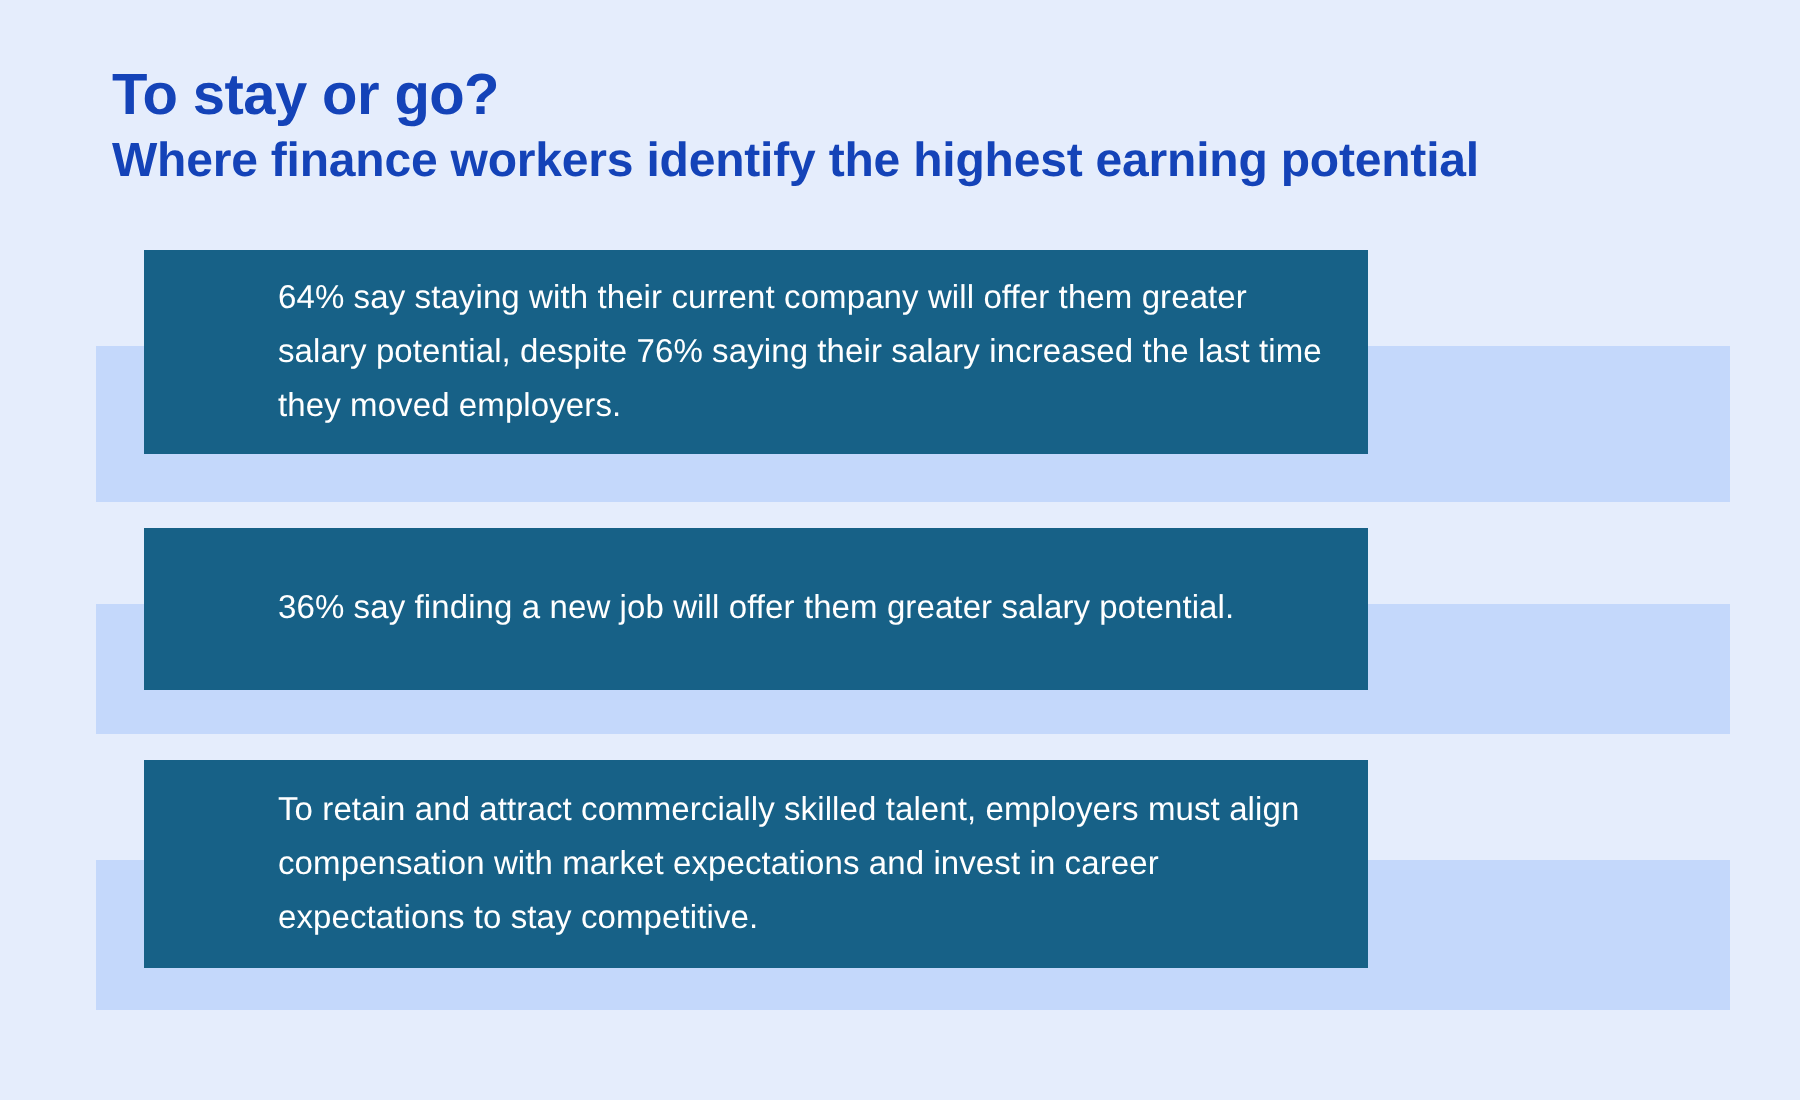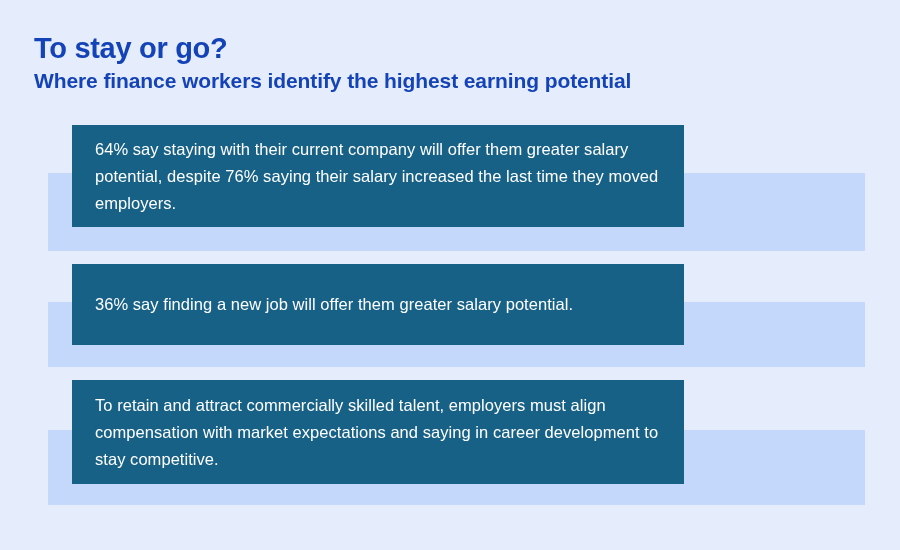--- a/index.html
+++ b/index.html
@@ -16,36 +16,36 @@
   #infographic {
     position: relative;
     width: 900px;
     height: 550px;
     background: #e5edfc;
   }
 
   
   .heading {
     position: absolute;
-    left: 34px;
+    left: 56px;
     top: 30px;
     width: 800px;
   }
   .title {
     margin: 0;
     font-size: 29px;
     font-weight: bold;
     line-height: 36px;
     letter-spacing: -0.3px;
     color: #1443b8;
     white-space: nowrap;
   }
   .subtitle {
     margin: 3px 0 0 0;
-    font-size: 21px;
+    font-size: 24px;
     font-weight: bold;
     line-height: 24px;
     letter-spacing: -0.1px;
     color: #1443b8;
     white-space: nowrap;
   }
 
   
   .group {
     position: absolute;
@@ -55,20 +55,21 @@
   .back-card {
     position: absolute;
     background: #c4d8fb;
   }
   .front-box {
     position: absolute;
     background: #176187;
     box-sizing: border-box;
     display: flex;
     align-items: center;
+    padding-left: 44px;
   }
   .front-text {
     margin: 0;
     padding: 0 22px 0 23px;
     color: #ffffff;
     font-size: 16.5px;
     line-height: 27px;
     font-weight: normal;
     letter-spacing: 0.05px;
   }
@@ -103,17 +104,17 @@
   <div class="group" id="group-2">
     <div class="back-card"></div>
     <div class="front-box">
       <p class="front-text">36% say finding a new job will offer them greater salary potential.</p>
     </div>
   </div>
 
   <div class="group" id="group-3">
     <div class="back-card"></div>
     <div class="front-box">
-      <p class="front-text">To retain and attract commercially skilled talent, employers must align compensation with market expectations and saying in career development to stay competitive.</p>
+      <p class="front-text">To retain and attract commercially skilled talent, employers must align compensation with market expectations and invest in career expectations to stay competitive.</p>
     </div>
   </div>
 
 </div>
 
 </body></html>

